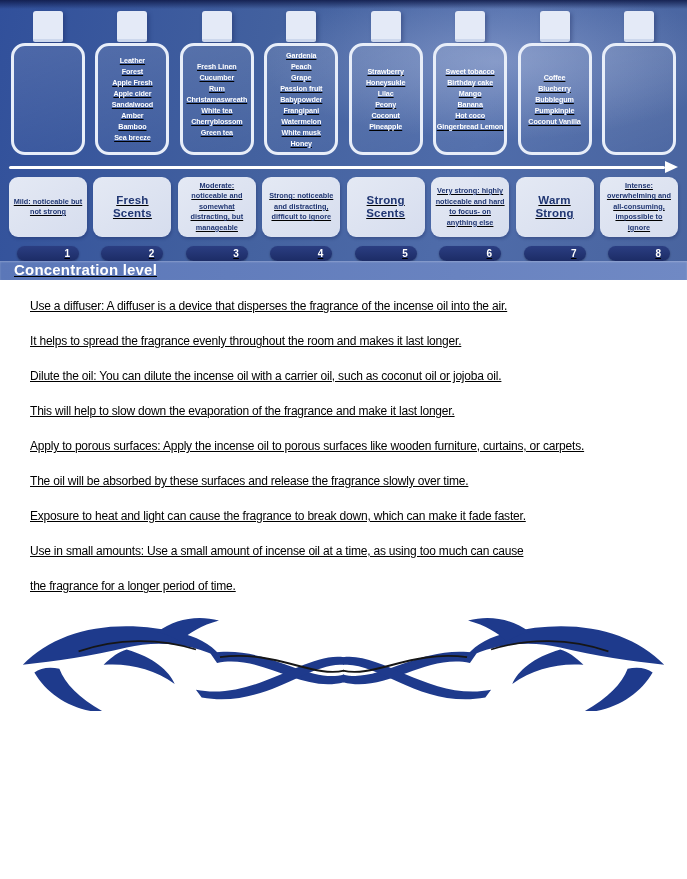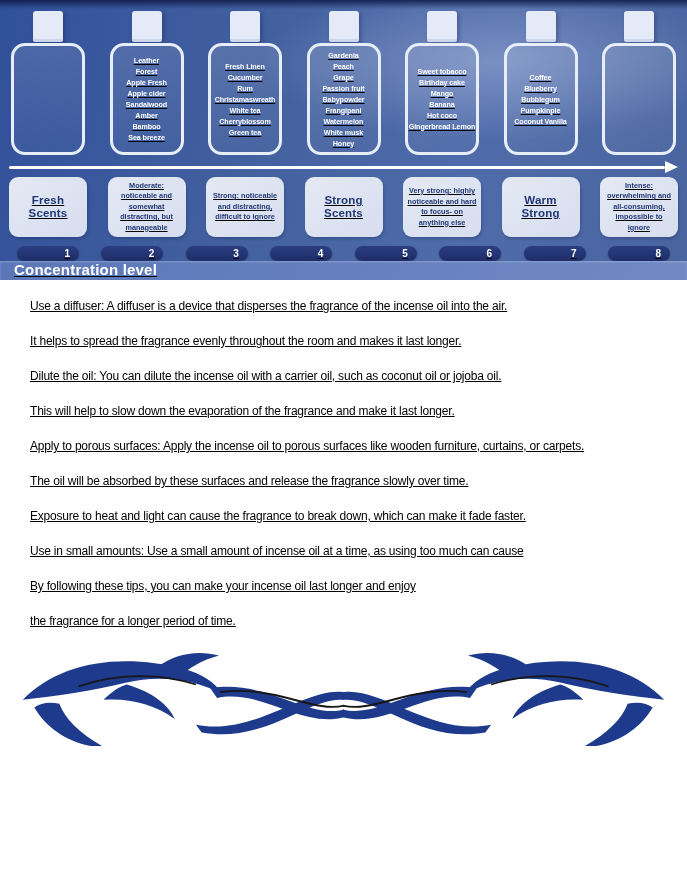--- a/index.html
+++ b/index.html
@@ -131,20 +131,33 @@
               <div>Passion fruit</div>
               <div>Babypowder</div>
               <div>Frangipani</div>
               <div>Watermelon</div>
               <div>White musk</div>
               <div>Honey</div>
             </div>
     </div>
   </div>
 
+  <div class="col">
+    <div class="cap"></div>
+    <div class="bottle-body">
+      <div class="scent-list">
+              <div>Strawberry</div>
+              <div>Honeysukle</div>
+              <div>Lilac</div>
+              <div>Peony</div>
+              <div>Coconut</div>
+              <div>Pineapple</div>
+            </div>
+    </div>
+  </div>
 
   <div class="col">
     <div class="cap"></div>
     <div class="bottle-body">
       <div class="scent-list">
               <div>Sweet tobacco</div>
               <div>Birthday cake</div>
               <div>Mango</div>
               <div>Banana</div>
               <div>Hot coco</div>
@@ -173,20 +186,25 @@
     </div>
   </div>
 </div>
 
     <div class="arrow-row">
       <div class="arrow-line"></div>
       <div class="arrow-head"></div>
     </div>
 
     <div class="row levels-row">
+  <div class="col">
+    <div class="level-box">
+      <span>Mild: noticeable but not strong</span>
+    </div>
+  </div>
 
   <div class="col">
     <div class="level-box em">
       <span>Fresh Scents</span>
     </div>
   </div>
 
   <div class="col">
     <div class="level-box">
       <span>Moderate: noticeable and somewhat distracting, but manageable</span>
@@ -292,21 +310,20 @@
   <div class="tip-line">Apply to porous surfaces: Apply the incense oil to porous surfaces like wooden furniture, curtains, or carpets.</div>
 
   <div class="tip-line">The oil will be absorbed by these surfaces and release the fragrance slowly over time.</div>
 
 
   <div class="tip-line">Exposure to heat and light can cause the fragrance to break down, which can make it fade faster.</div>
 
   <div class="tip-line">Use in small amounts: Use a small amount of incense oil at a time, as using too much can cause</div>
 
 
-  <div class="tip-line">By following these tips, you can make your incense oil last longer and enjoy</div>
 
   <div class="tip-line">the fragrance for a longer period of time.</div>
 </div>
 
   <div class="tribal-wrap">
     <svg width="687" height="100" viewBox="0 0 687 104">
       <g id="tribal-half">
         <path fill="#1e3a8c" d="M10,56 C46,18 110,6 178,24 C196,29 210,38 218,50 C188,34 150,30 118,38 C82,47 44,52 10,56 Z"></path>
         <path fill="#1e3a8c" d="M22,64 C36,88 62,104 96,106 C70,92 54,76 48,60 C38,58 28,59 22,64 Z"></path>
         <path fill="#1e3a8c" d="M150,22 C168,8 192,4 214,10 C196,15 182,23 174,32 C166,27 158,23 150,22 Z"></path>

